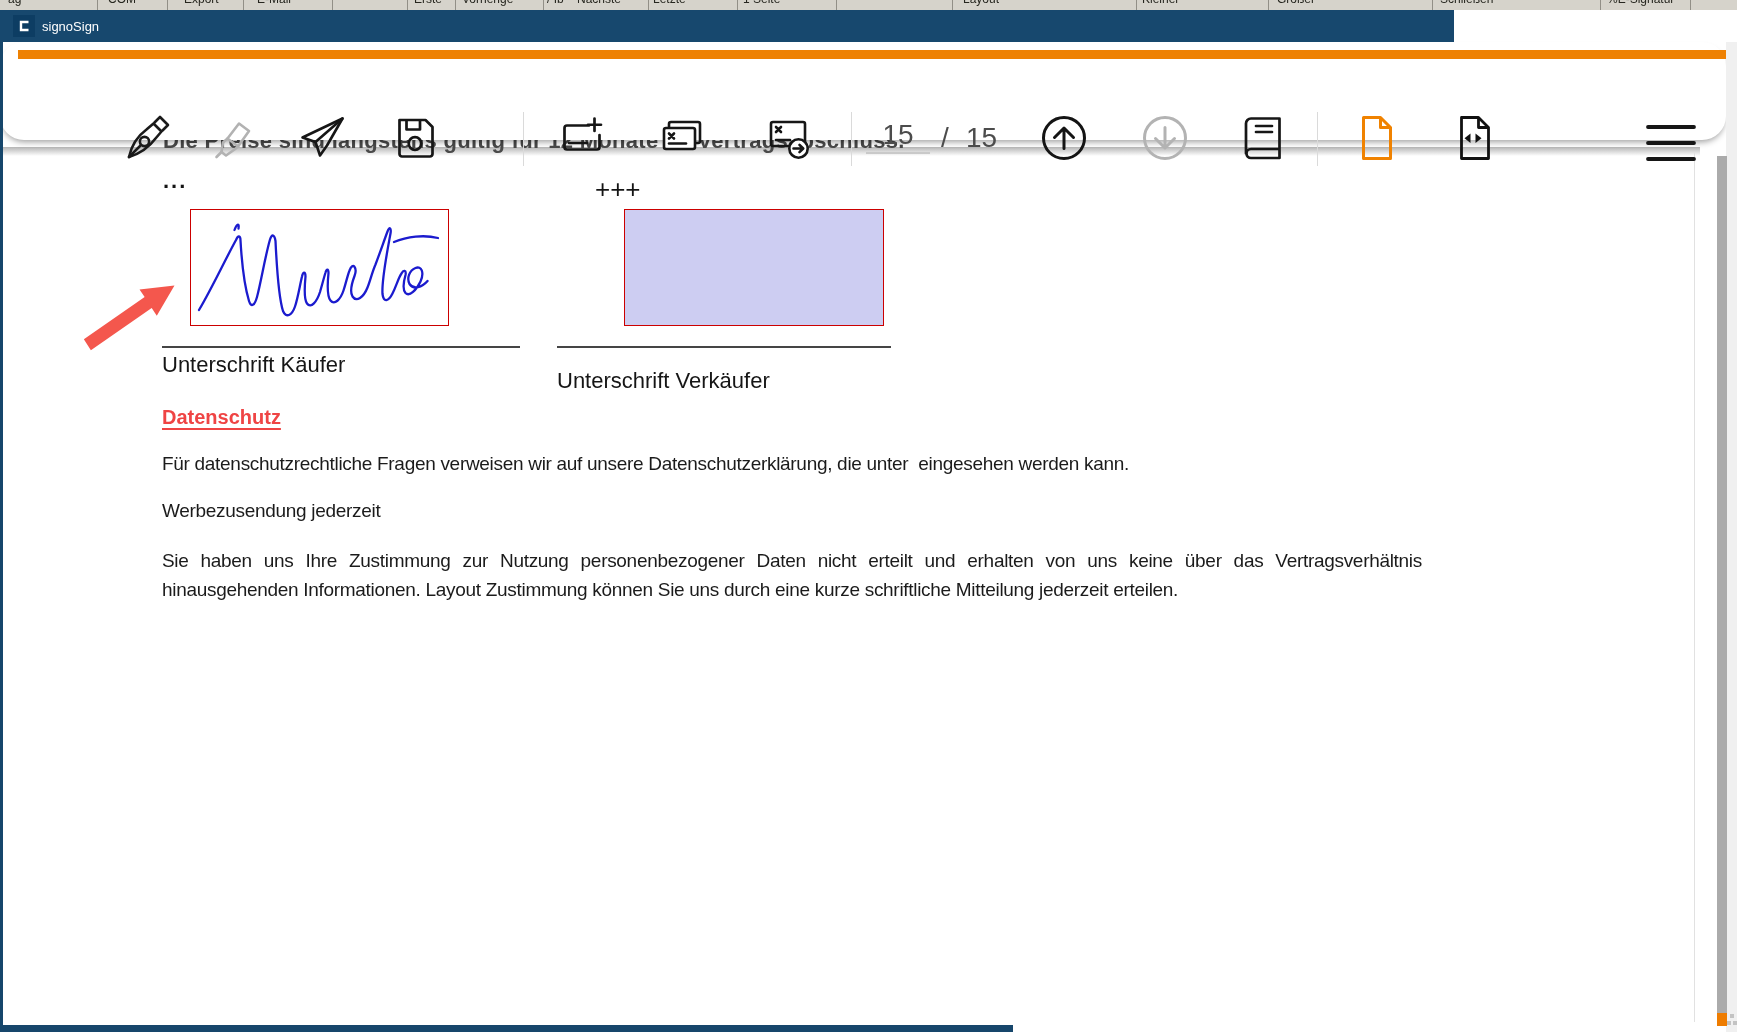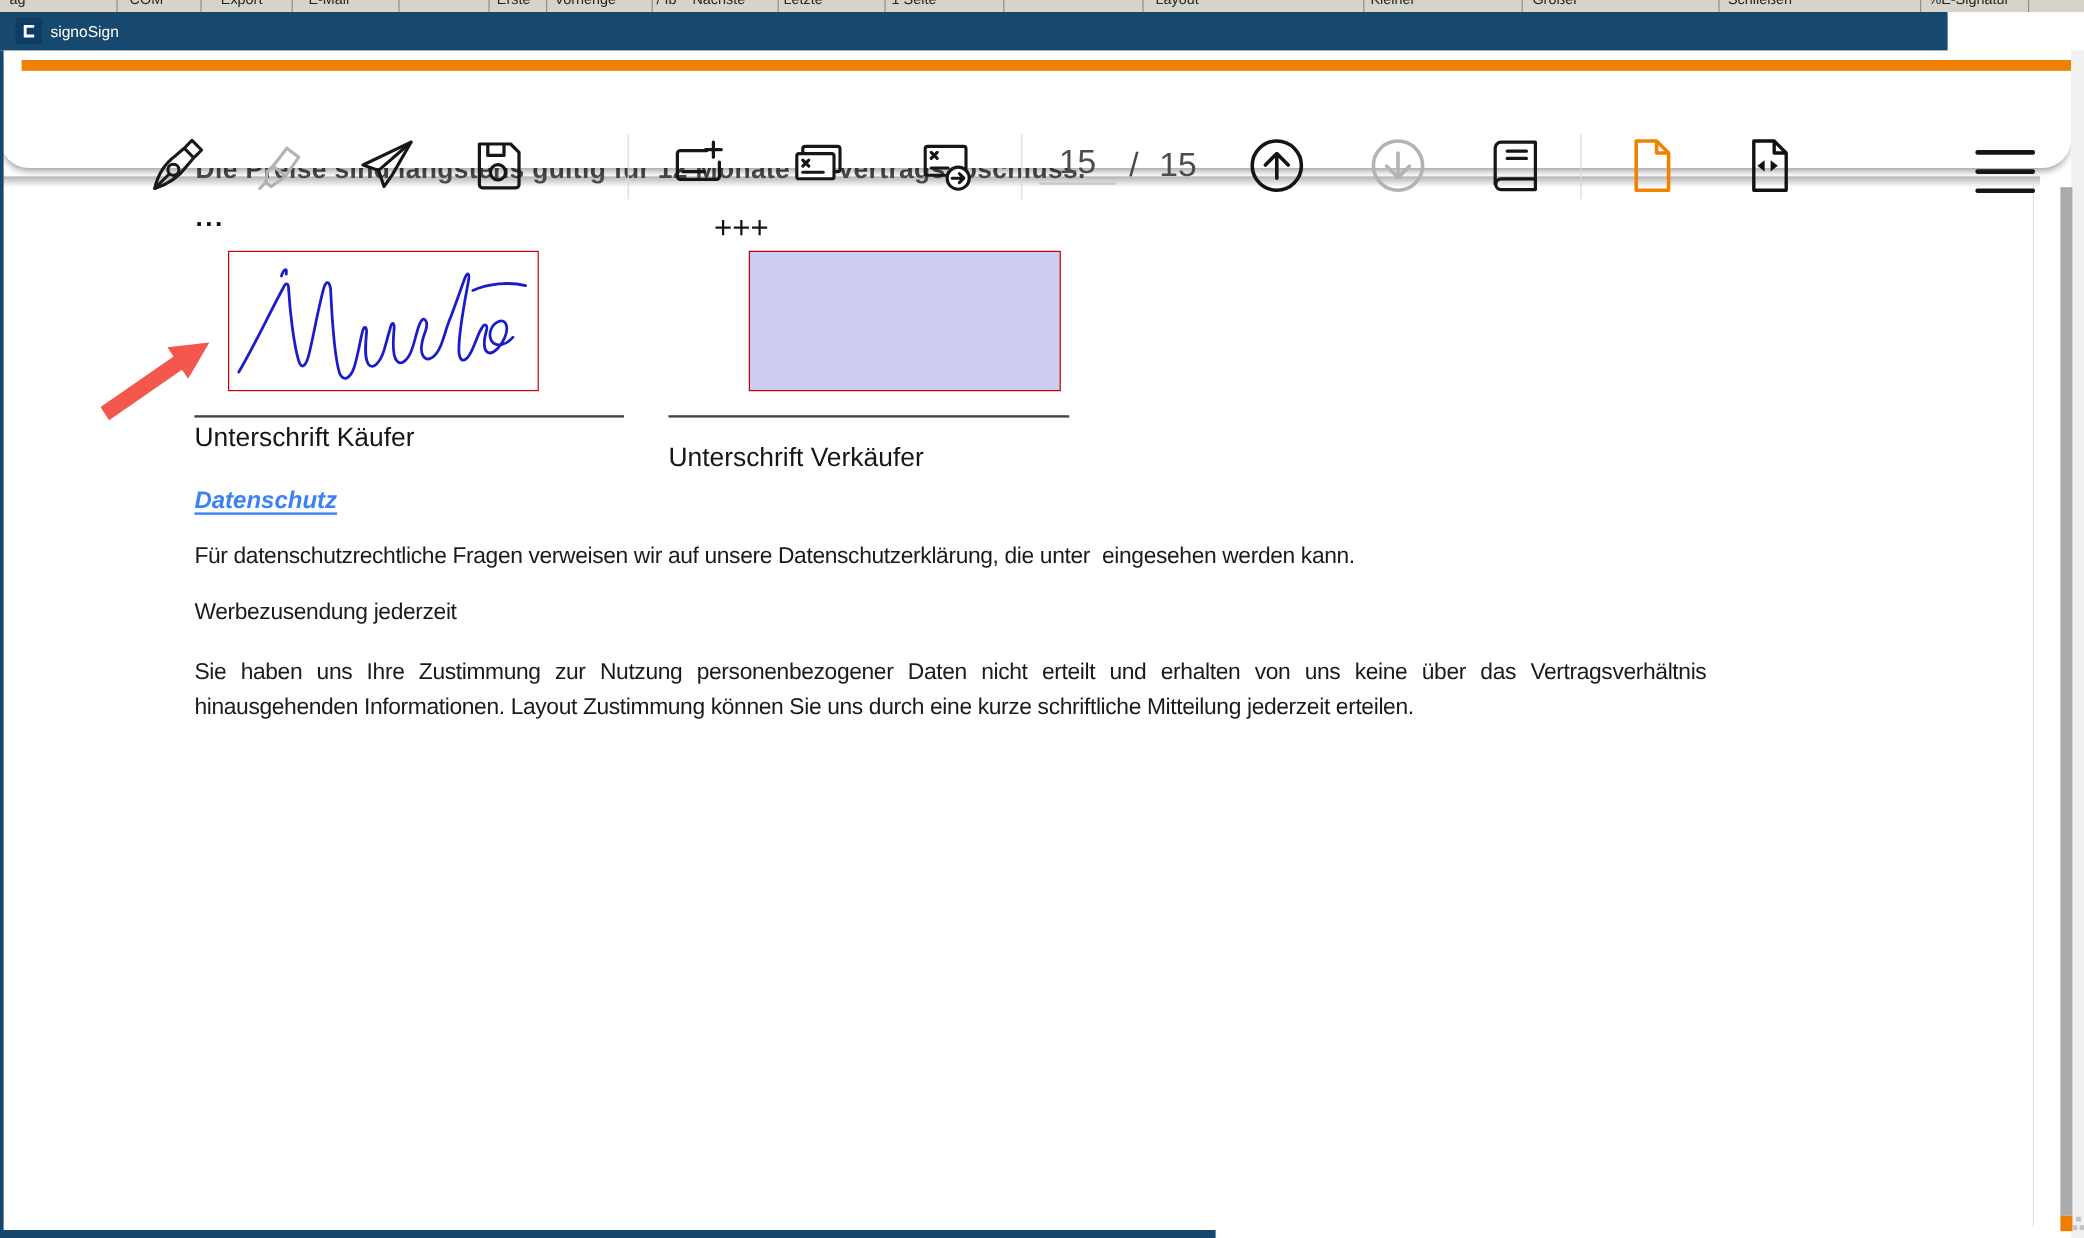--- a/index.html
+++ b/index.html
@@ -6,21 +6,21 @@
   html,body{margin:0;padding:0;background:#ffffff;}
   #app{position:relative;width:1737px;height:1032px;background:#ffffff;
        font-family:"Liberation Sans",sans-serif;overflow:hidden;cursor:default;}
 
   
   .top-strip{position:absolute;left:0;top:0;width:1737px;height:10px;background:#d6d3cb;overflow:hidden;z-index:6;}
   .top-strip span{position:absolute;top:-8px;font-size:12px;color:#26261f;white-space:nowrap;}
   .ts-sep{position:absolute;top:0;width:1px;height:10px;background:#928f87;}
 
   
-  .titlebar{position:absolute;left:0;top:10px;width:1623px;height:32px;background:#17486E;z-index:7;}
+  .titlebar{position:absolute;left:0;top:10px;width:1454px;height:32px;background:#17486E;z-index:7;}
   .logo{position:absolute;left:13px;top:5px;width:22px;height:22px;background:#0d3d63;
         display:flex;align-items:center;justify-content:center;}
   .title{position:absolute;left:42px;top:9px;color:#ffffff;font-size:13px;}
   .win-btn{position:absolute;top:0;width:44px;height:32px;background:transparent;border:none;padding:0;
            display:flex;align-items:center;justify-content:center;cursor:pointer;}
   .win-btn.restore{left:1634px;}
   .win-btn.close{left:1692px;}
 
   
   .toolbar{position:absolute;left:0;top:42px;width:1726px;height:98px;background:#ffffff;
@@ -51,22 +51,22 @@
   .sigbox{position:absolute;border:1px solid #cc0000;}
   .sigbox.signed{left:190px;top:69px;width:257px;height:115px;background:#ffffff;}
   .sigbox.empty{left:624px;top:69px;width:258px;height:115px;background:#cdcdf2;}
   .sigbox svg{width:100%;height:100%;display:block;}
   .arrow{position:absolute;left:80px;top:138px;width:100px;height:76px;}
   .sigline{position:absolute;top:206px;height:2px;background:#454545;}
   .sigline.l1{left:162px;width:358px;}
   .sigline.l2{left:557px;width:334px;}
   .siglabel{position:absolute;top:212px;font-size:22px;color:#161616;}
   .siglabel.lb1{left:162px;text-align:right;} .siglabel.lb2{left:557px;margin-top:16px;}
-  .ds-head{position:absolute;left:162px;top:266px;font-size:20px;font-weight:bold;color:#3b82f6;
-           text-decoration:underline;text-decoration-thickness:2px;text-underline-offset:4px;font-style:italic;}
+  .ds-head{position:absolute;left:162px;top:266px;font-size:20px;font-weight:bold;color:#ef4444;
+           text-decoration:underline;text-decoration-thickness:2px;text-underline-offset:4px;}
   .para{position:absolute;left:162px;font-size:19px;color:#1b1b1b;letter-spacing:-0.3px;}
   .para.p1{top:313px;white-space:pre-wrap;}
   .para.p2{top:360px;}
   .para.p3{top:406px;width:1260px;text-align:justify;line-height:29px;}
   .page-edge{position:absolute;left:1694px;top:12px;width:1px;height:870px;background:#e1e1e1;}
 
   
   .sb-track{position:absolute;left:1726px;top:42px;width:11px;height:990px;background:#f0f0f0;z-index:6;}
   .sb-thumb{position:absolute;left:1717px;top:156px;width:10px;height:857px;background:#ABABAB;z-index:6;}
   .sb-marker{position:absolute;left:1717px;top:1013px;width:10px;height:13px;background:#EE7C00;z-index:6;}

